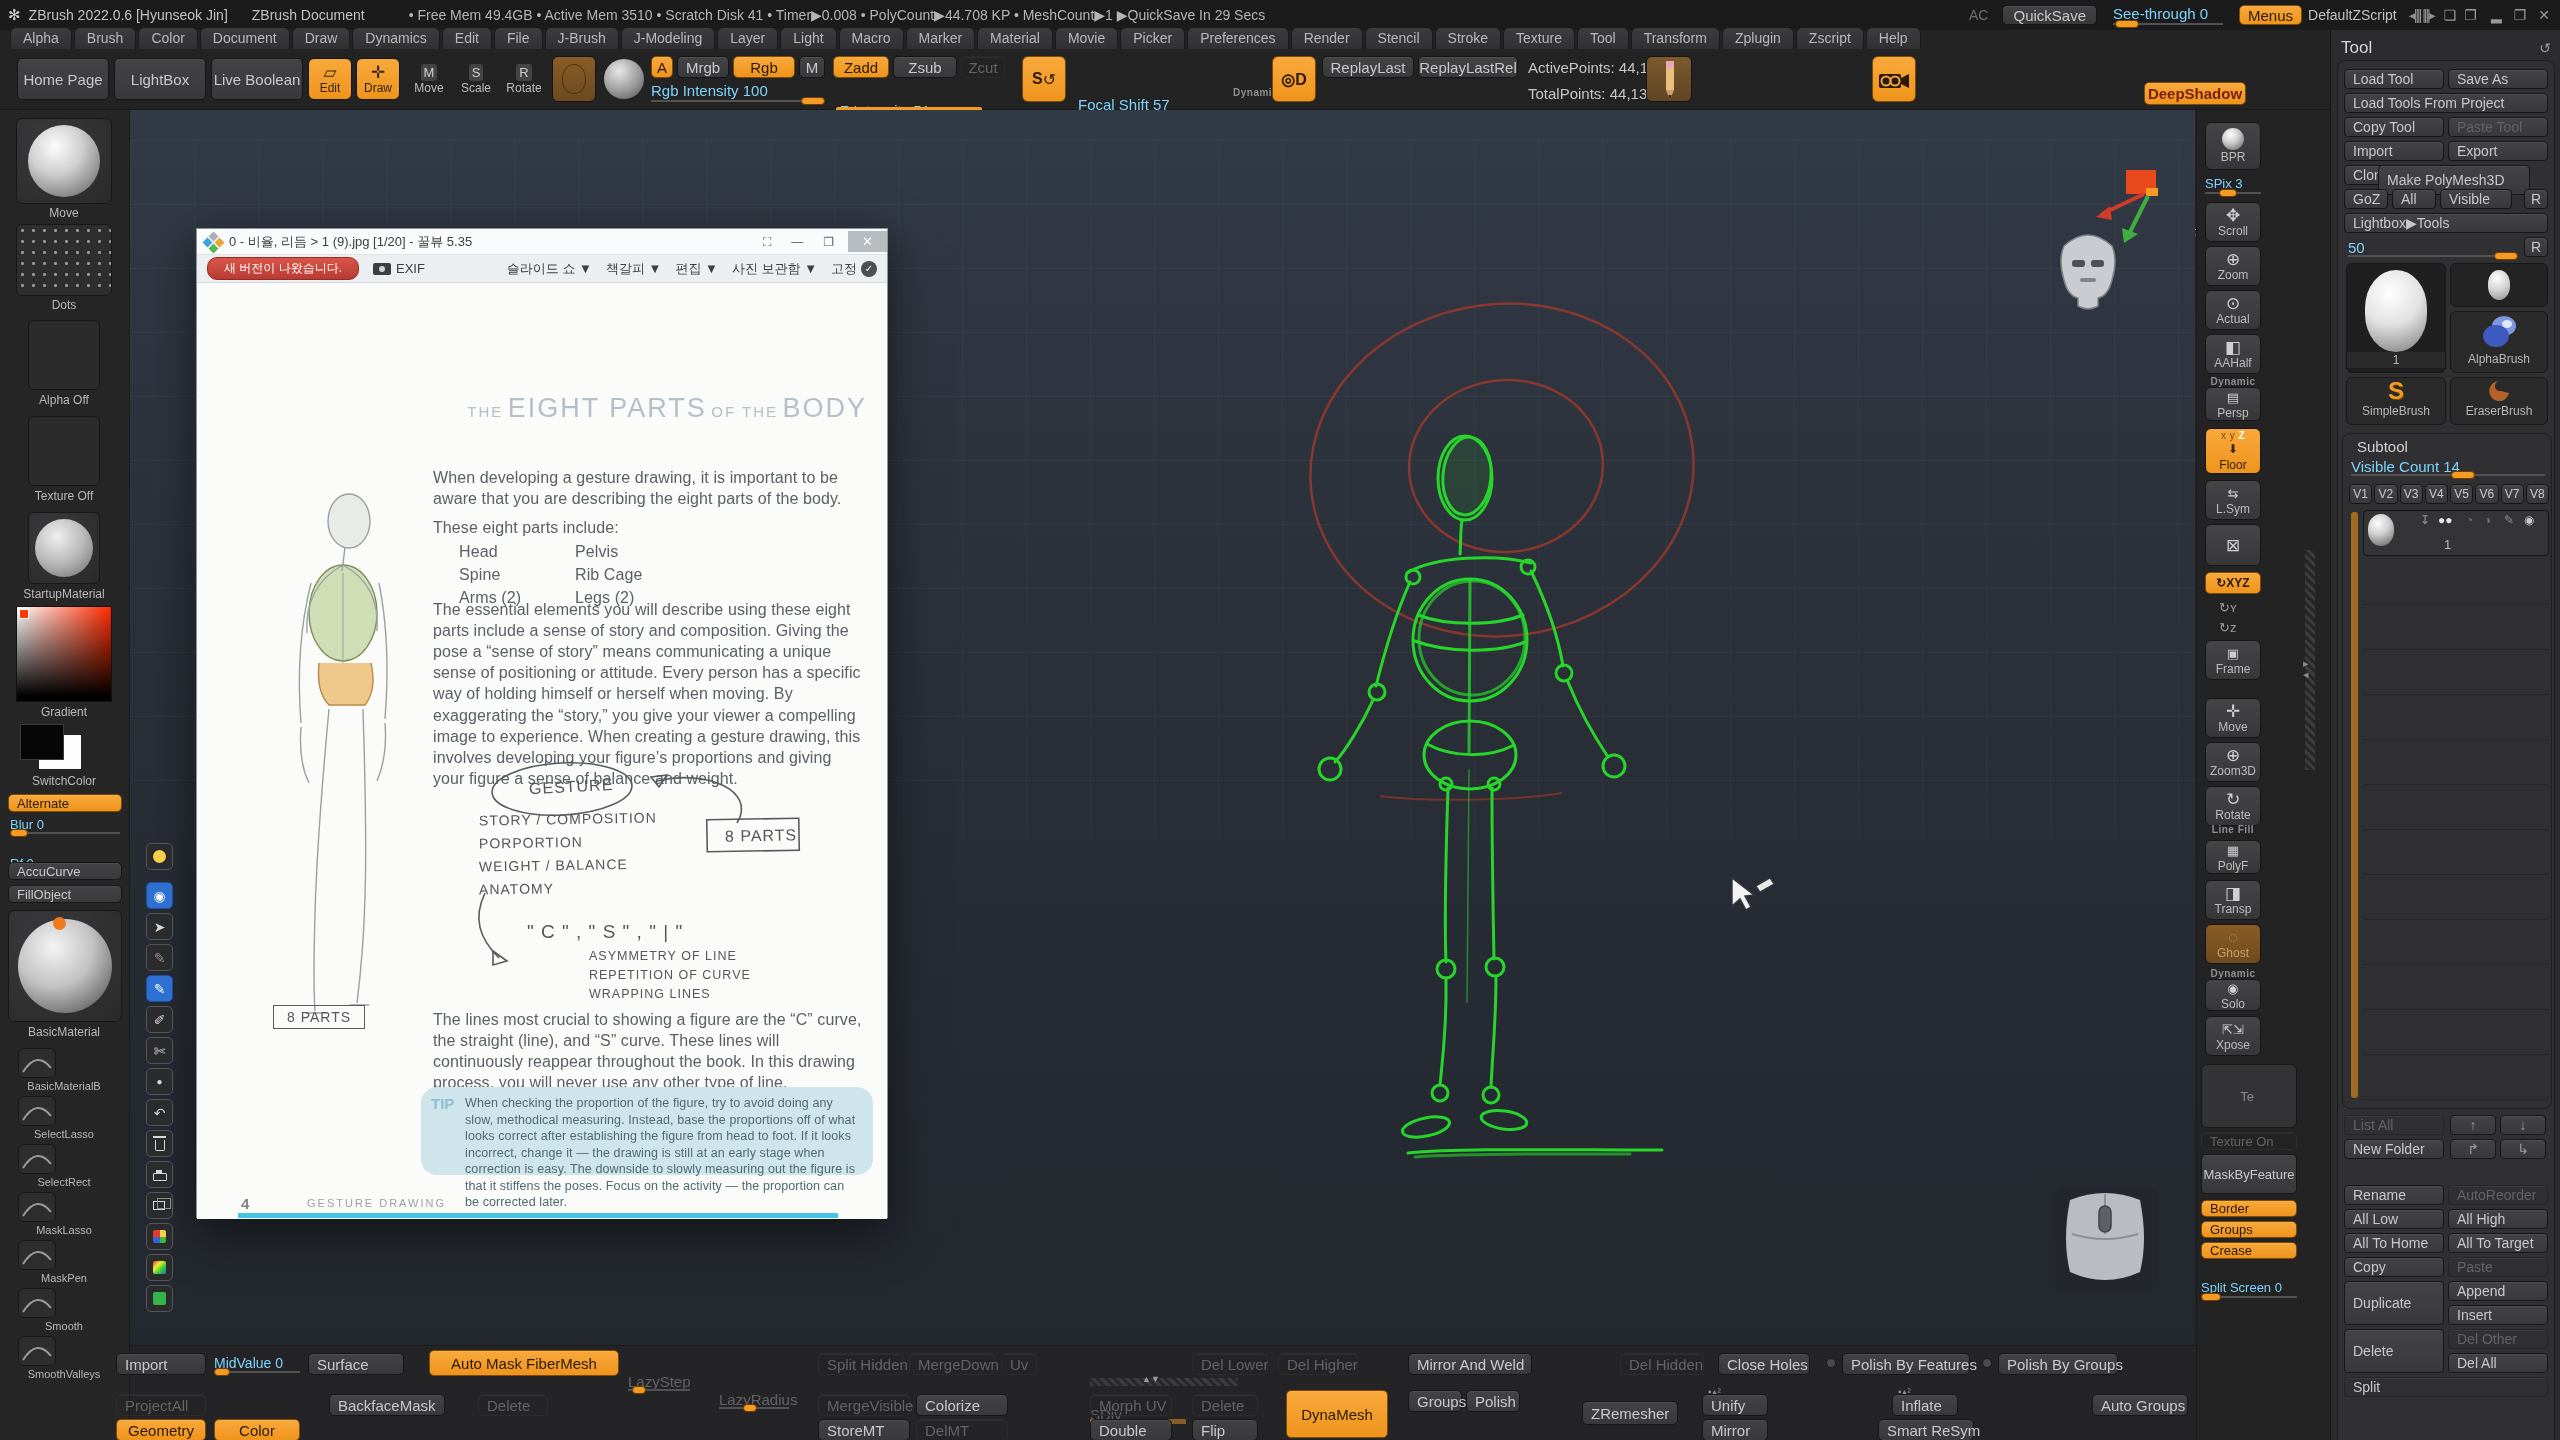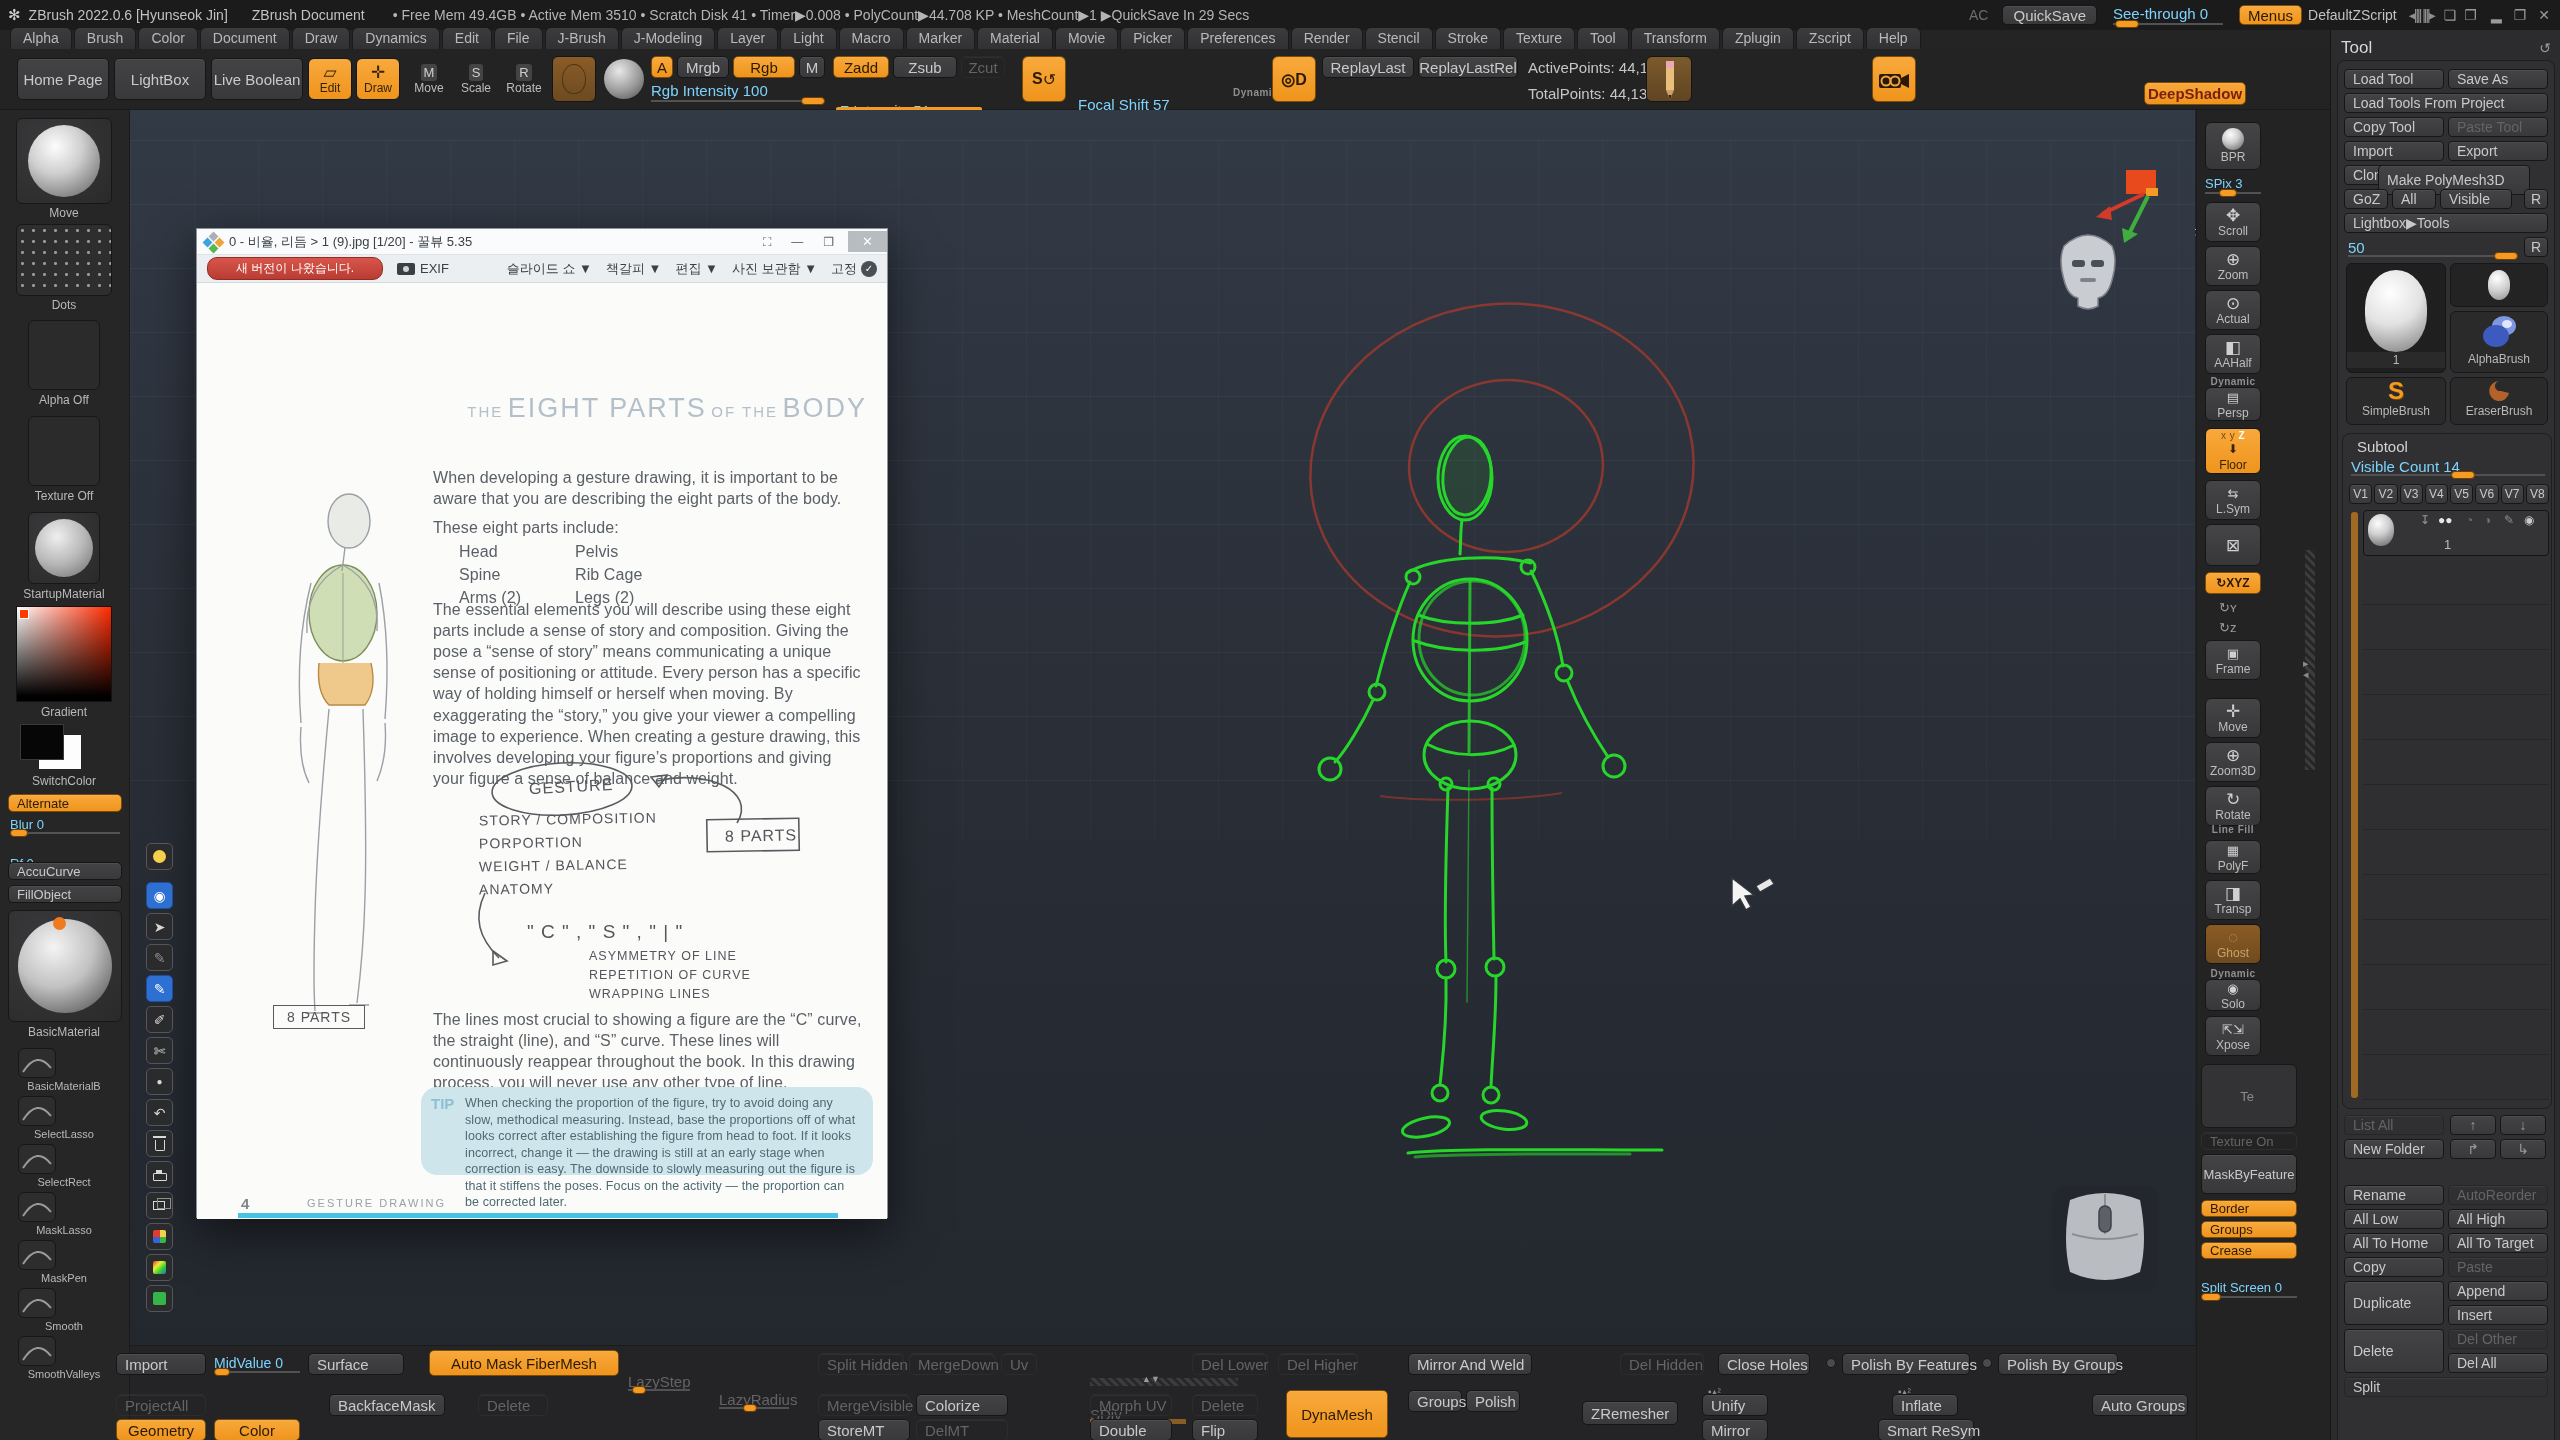--- a/index.html
+++ b/index.html
@@ -57,21 +57,21 @@
   .pen-ic.blue{background:#2e6fd2;border-color:#1d4f9e;color:#fff}
 </style>
 </head>
 <body>
 
 <div id="root">
 
   <div class="abs" style="left:0;top:0;width:2560px;height:30px;background:#1b1b1c;display:flex;align-items:center;font-size:14px;color:#c2c2c2">
     <span style="margin:0 8px 0 8px;color:#d0d0d0;font-size:15px">✻</span>
     <span style="margin-right:24px">ZBrush 2022.0.6 [Hyunseok Jin]</span>
-    <span style="margin-right:28px">ZBrush Document</span>
+    <span style="margin-right:44px">ZBrush Document</span>
     <span style="color:#b5b5b5">• Free Mem 49.4GB • Active Mem 3510 • Scratch Disk 41 •  Timer▶0.008 • PolyCount▶44.708 KP  • MeshCount▶1  ▶QuickSave In 29 Secs</span>
     <span style="flex:1"></span>
     <span style="color:#6d6d6f;margin-right:14px">AC</span>
     <span class="btn" style="height:20px;padding:0 10px;margin-right:16px">QuickSave</span>
     <span class="slider" style="width:110px;height:20px;margin-right:16px">
       <span>See-through 0</span>
       <span class="tr"></span><span class="nub" style="left:2px"></span>
     </span>
     <span class="btn or" style="height:20px;padding:0 8px;margin-right:6px">Menus</span>
     <span style="margin-right:12px">DefaultZScript</span>
@@ -660,21 +660,21 @@
       </span>
       <span class="kr" style="font-size:13px;color:#3c4043">0 - 비율, 리듬 &gt; 1 (9).jpg [1/20] - 꿀뷰 5.35</span>
       <span style="flex:1"></span>
       <span style="color:#5f6368;font-size:12px;margin:0 10px">⛶</span>
       <span style="color:#5f6368;font-size:12px;margin:0 10px">—</span>
       <span style="color:#5f6368;font-size:12px;margin:0 10px">❐</span>
       <span style="color:#fff;background:#b7bcc1;font-size:13px;padding:3px 14px;margin-left:4px">✕</span>
     </div>
 
     <div style="height:28px;background:#eceff1;border-bottom:1px solid #d7dbde;display:flex;align-items:center;padding:0 10px;gap:14px">
-      <span class="kr" style="background:linear-gradient(#d8554a,#b93c32);color:#fff;font-size:12px;padding:2px 28px;border-radius:10px;border:1px solid #922c24">새 버전이 나왔습니다.</span>
+      <span class="kr" style="background:linear-gradient(#d8554a,#b93c32);color:#fff;font-size:12px;padding:2px 16px;border-radius:10px;border:1px solid #922c24">새 버전이 나왔습니다.</span>
       <span style="display:flex;align-items:center;gap:5px;font-size:13px;color:#3c4043">
           <span class="mini-cam"></span>
           <span>EXIF</span>
         </span>
       <span style="flex:1"></span>
       <span class="kr" style="font-size:13px;color:#3c4043">슬라이드 쇼 ▼</span>
       <span class="kr" style="font-size:13px;color:#3c4043">책갈피 ▼</span>
       <span class="kr" style="font-size:13px;color:#3c4043">편집 ▼</span>
       <span class="kr" style="font-size:13px;color:#3c4043">사진 보관함 ▼</span>
       <span class="kr" style="font-size:13px;color:#3c4043;display:flex;align-items:center;gap:4px">

